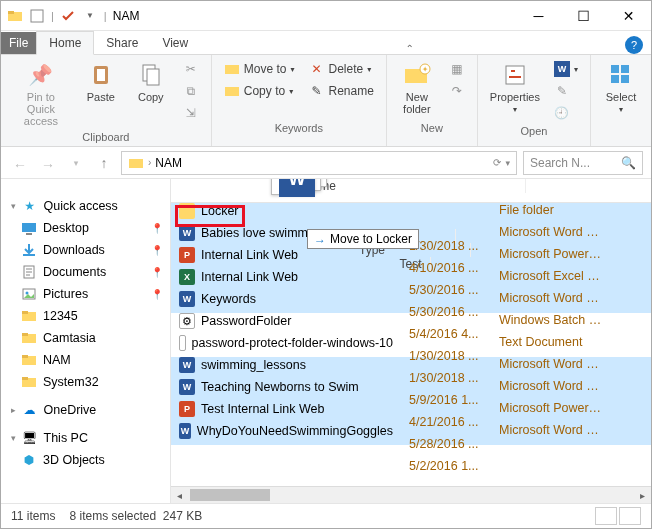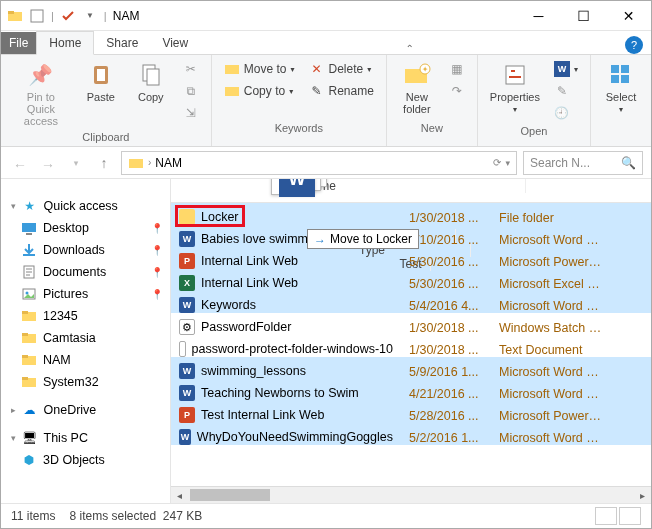--- a/index.html
+++ b/index.html
@@ -50,21 +50,21 @@
 .qa-star { color: #2aa5d8; }
 
 
 .files { flex: 1; overflow: hidden; position: relative; }
 .cols { display: flex; font-size: 12px; color: #444; border-bottom: 1px solid #e5e5e5; height: 24px; align-items: center; flex-direction: column; }
 .col { padding: 0 8px; border-right: 1px solid #eee; }
 .c-name { width: 230px; }
 .c-date { width: 90px; margin-top: 36px; }
 .c-type { width: 120px; }
 .c-size { flex: 1; }
-.row { display: flex; font-size: 12.5px; height: 22px; align-items: flex-end; }
+.row { display: flex; font-size: 12.5px; height: 22px; align-items: flex-start; }
 .row.sel { background: #cce8ff; }
 .row:not(.sel) { background: #fff; }
 .cell { padding: 0 8px; overflow: hidden; white-space: nowrap; text-overflow: ellipsis; }
 .cell.c-name { display: flex; align-items: center; gap: 6px; }
 .cell.c-date, .cell.c-type { color: #a16207; }
 .ficon { width: 16px; height: 16px; display: inline-flex; align-items: center; justify-content: center; font-size: 11px; border-radius: 2px; }
 .fi-folder { background: #ffd869; }
 .fi-word { background: #2b579a; color: #fff; font-size: 9px; font-weight: bold; }
 .fi-ppt { background: #d24726; color: #fff; font-size: 9px; font-weight: bold; }
 .fi-xls { background: #217346; color: #fff; font-size: 9px; font-weight: bold; }

